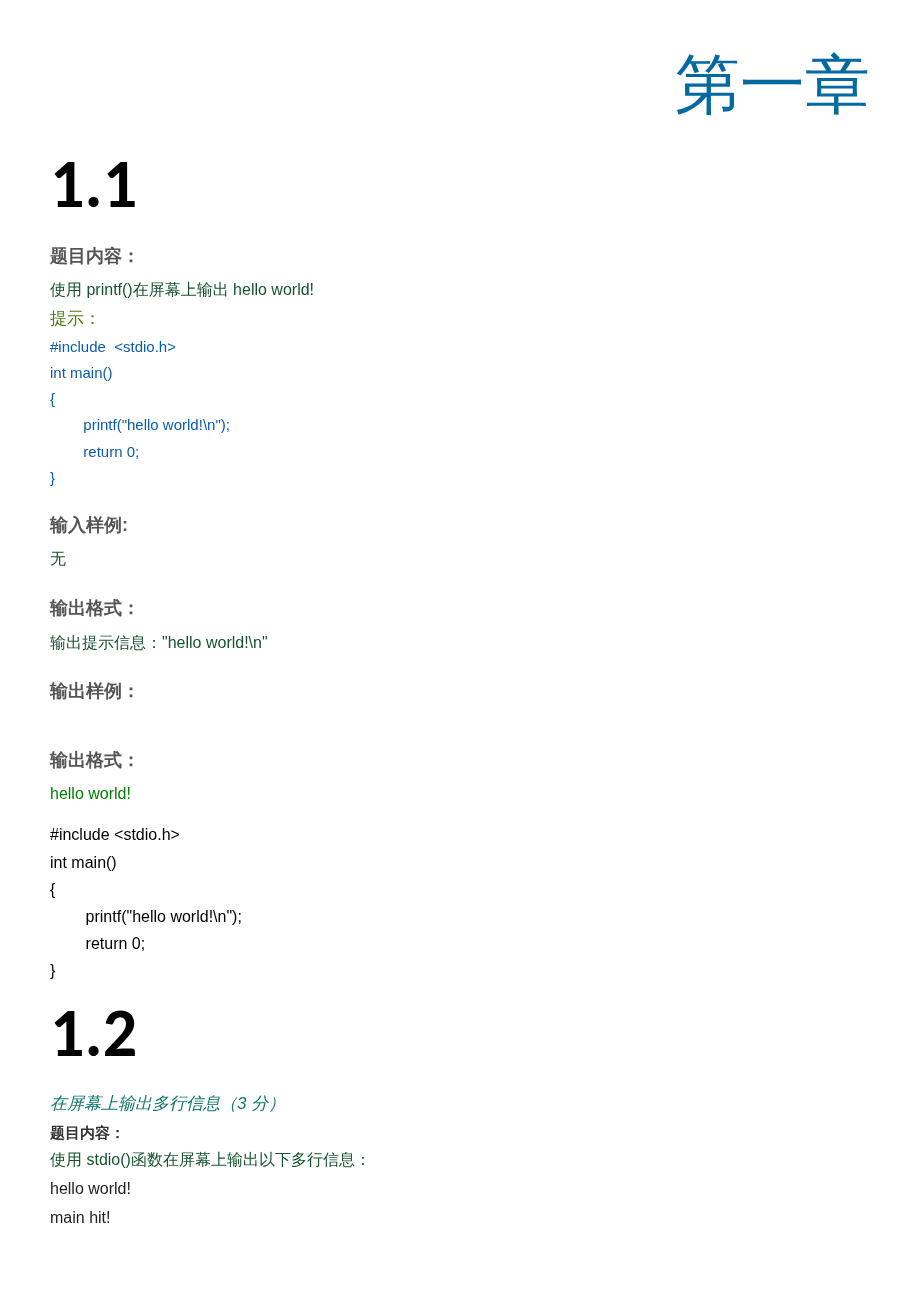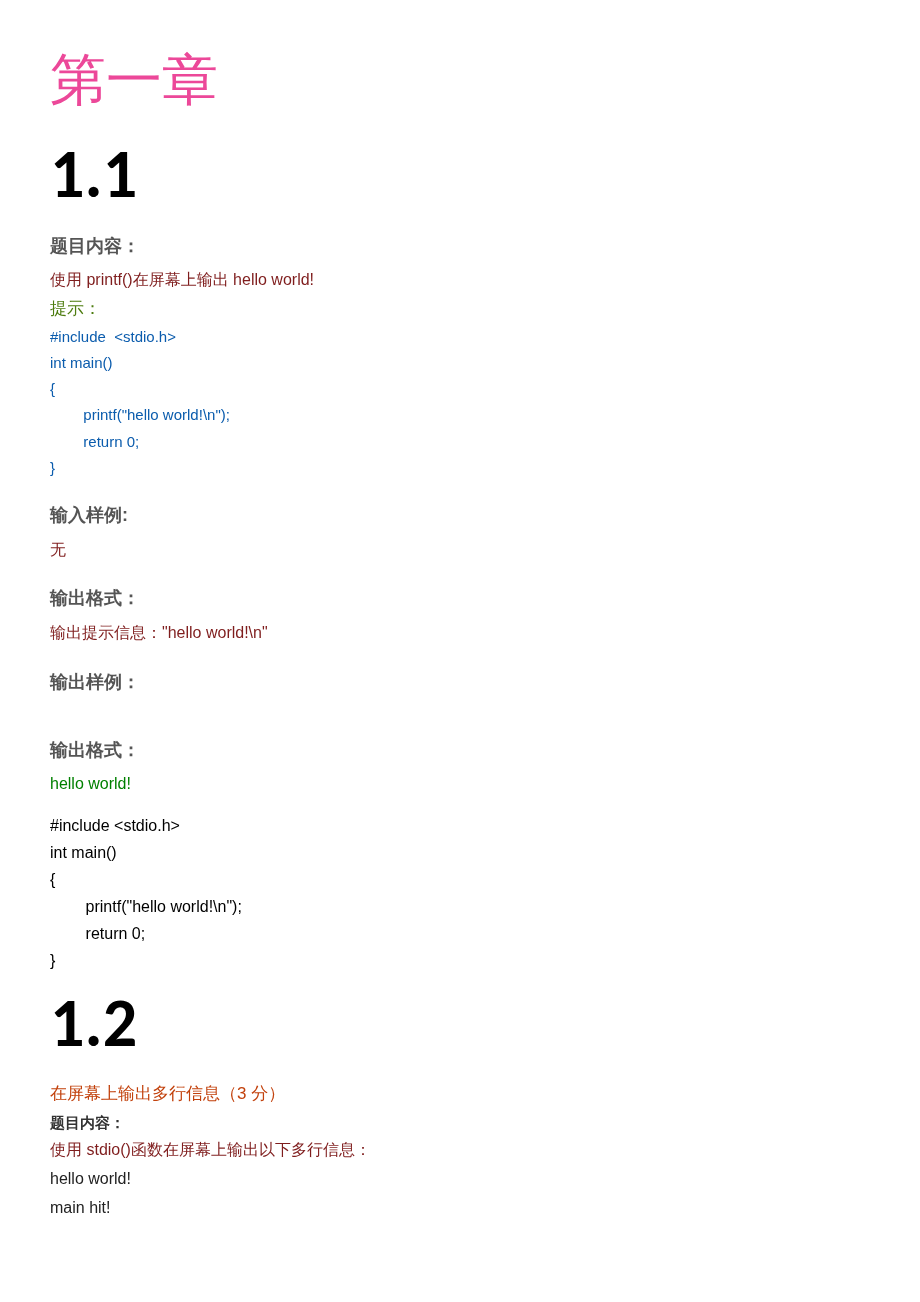--- a/index.html
+++ b/index.html
@@ -6,45 +6,46 @@
   body {
     width: 920px;
     height: 1302px;
     background: #ffffff;
     font-family: "Microsoft YaHei", "PingFang SC", Arial, sans-serif;
     padding: 50px 50px 0 50px;
     color: #333;
   }
   .chapter-title {
     font-family: "SimSun", "Songti SC", serif;
-    font-size: 56px;
+    font-size: 65px;
     font-weight: 400;
-    color: #ec4899;
+    color: #0369a1;
     margin-bottom: 28px;
     line-height: 1.1;
+    text-align: right;
   }
   .section-number {
     font-family: "Calibri", Arial, sans-serif;
     font-size: 68px;
     font-weight: 700;
     color: #000;
     margin-bottom: 22px;
     line-height: 1.0;
   }
   .section-heading {
     font-size: 18px;
     font-weight: 700;
     color: #555;
     margin-top: 18px;
     margin-bottom: 4px;
     line-height: 1.8;
   }
   .body-text {
     font-size: 16px;
-    color: #7f1d1d;
+    color: #14532d;
     line-height: 1.8;
   }
   .body-text-dark {
     font-size: 16px;
     color: #222;
     line-height: 1.8;
   }
   .hint-label {
     font-size: 17px;
     color: #4d7c0f;
@@ -74,22 +75,23 @@
   }
   .spacer-md { height: 14px; }
   .bold-small {
     font-size: 15px;
     font-weight: 700;
     color: #333;
     line-height: 1.8;
   }
   .para-title {
     font-size: 17px;
-    color: #c2410c;
+    color: #0f766e;
     line-height: 1.8;
+    font-style: italic;
   }
 </style>
 </head>
 <body>
 
 <div class="chapter-title">第一章</div>
 
 <div class="section-number">1.1</div>
 
 <div class="section-heading">题目内容：</div>

